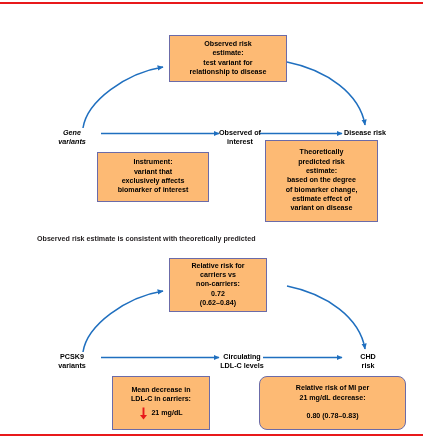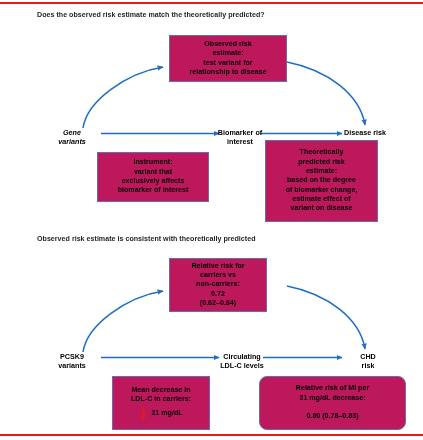--- a/index.html
+++ b/index.html
@@ -44,21 +44,21 @@
     color: #000000;
     line-height: 9.2px;
     text-align: center;
     white-space: pre-line;
   }
 
   .box {
     position: absolute;
     box-sizing: border-box;
     border: 1px solid #6b6ba8;
-    background: #be185d;
+    background: #fdba74;
     color: #000000;
     font-size: 7.1px;
     font-weight: bold;
     line-height: 9.3px;
     text-align: center;
     display: flex;
     flex-direction: column;
     align-items: center;
     justify-content: center;
     white-space: pre-line;
@@ -115,33 +115,32 @@
 
     <line x1="101" y1="357.5" x2="219" y2="357.5" stroke="#1f6fbf" stroke-width="1.4" marker-end="url(#ah)"></line>
 
     <line x1="263" y1="357.5" x2="342" y2="357.5" stroke="#1f6fbf" stroke-width="1.4" marker-end="url(#ah)"></line>
 
     <path d="M83,352 C87,325 126,297 163,291" fill="none" stroke="#1f6fbf" stroke-width="1.5" marker-end="url(#ah)"></path>
 
     <path d="M287,286 C327,294 360,318 365,349" fill="none" stroke="#1f6fbf" stroke-width="1.5" marker-end="url(#ah)"></path>
   </svg>
 
-  <div class="section-heading" style="left:37px; top:11px;">Does the observed risk estimate match the theoretically predicted?</div>
 
   <div class="box" style="left:169px; top:35px; width:118px; height:47px;">
     <div class="box-inner">Observed risk
 estimate:
 test variant for
 relationship to disease</div>
   </div>
 
   <div class="node" style="left:43px; top:128px; width:58px;font-style:italic;">Gene
 variants</div>
 
-  <div class="node" style="left:212px; top:128px; width:56px;">Biomarker of
+  <div class="node" style="left:212px; top:128px; width:56px;">Observed of
 interest</div>
 
   <div class="node" style="left:344px; top:128px; width:76px; text-align:left;">Disease risk</div>
 
   <div class="box" style="left:97px; top:152px; width:112px; height:50px;">
     <div class="box-inner">Instrument:
 variant that
 exclusively affects
 biomarker of interest</div>
   </div>

